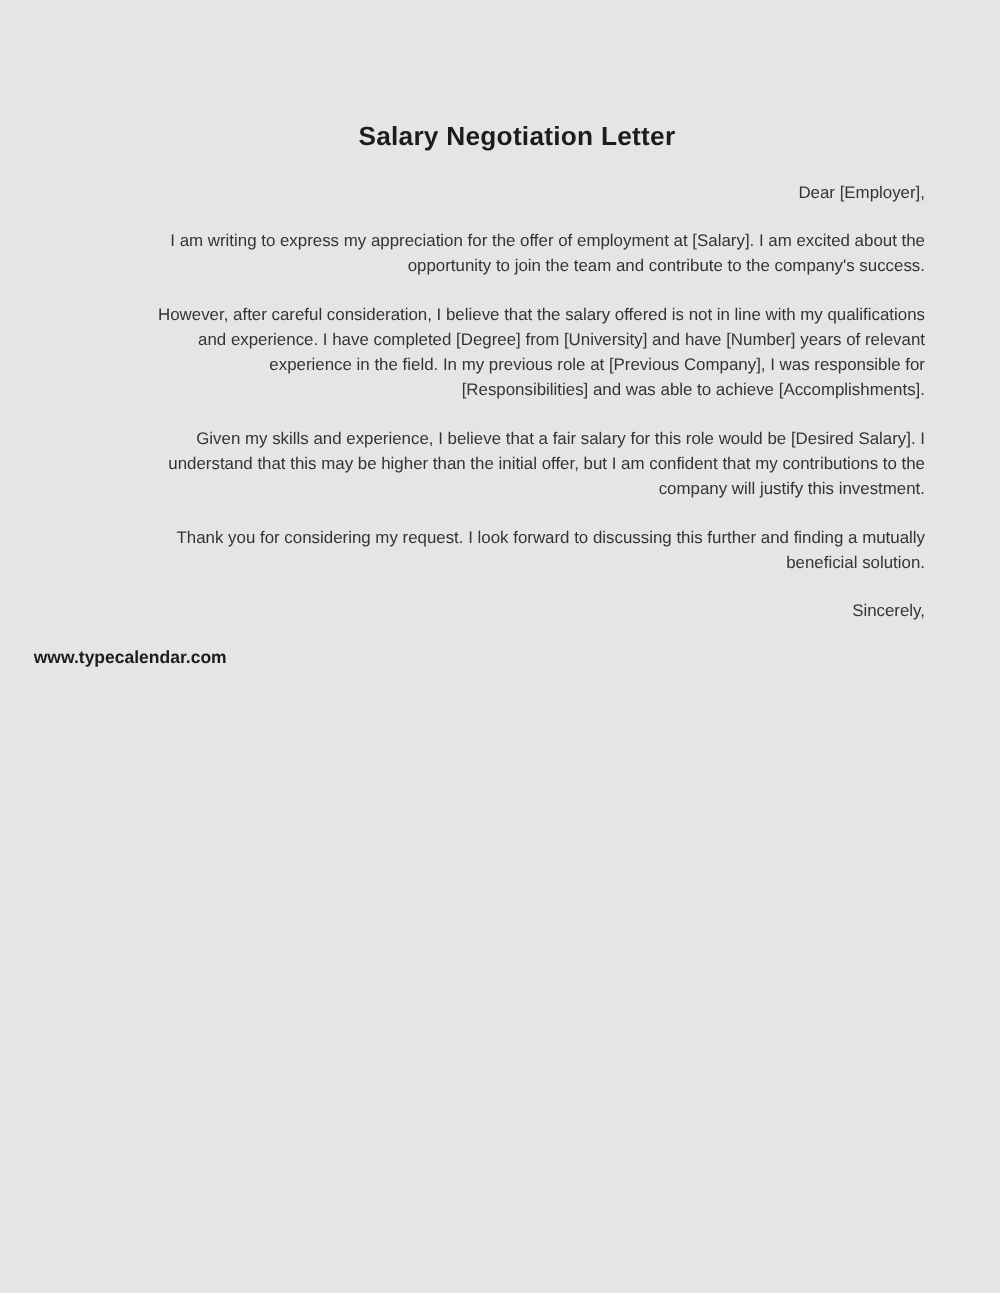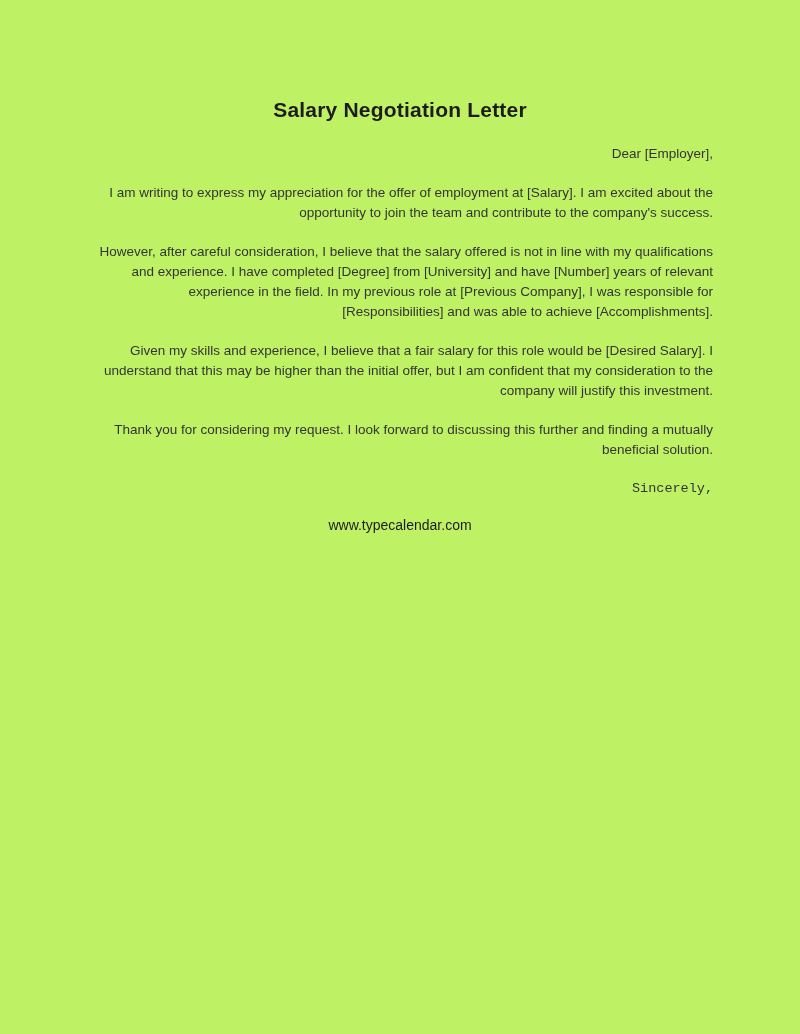--- a/index.html
+++ b/index.html
@@ -4,25 +4,26 @@
 <style>
   html, body {
     margin: 0;
     padding: 0;
     background: #ffffff;
   }
   .page {
     position: relative;
     width: 800px;
     height: 1034px;
-    background: #bef264;
+    background: #e5e5e5;
     font-family: "Liberation Sans", "DejaVu Sans", sans-serif;
     color: #333333;
     overflow: hidden;
     box-sizing: border-box;
+    padding-left: 27px;
   }
   .letter-title {
     margin: 0;
     padding-top: 98px;
     text-align: center;
     font-size: 21px;
     font-weight: 700;
     color: #1c1c1c;
     letter-spacing: 0.2px;
   }
@@ -38,46 +39,44 @@
     margin: 0 0 19px 0;
   }
   .letter-body p.salutation {
     margin-bottom: 19px;
   }
   .sig-block {
     margin: 0;
   }
   .sig-block div {
     line-height: 20px;
-    font-family: Liberation Mono, monospace;
   }
   .site-footer {
     margin-top: 18px;
-    text-align: center;
     font-size: 14px;
-    font-weight: 400;
+    font-weight: 700;
     color: #1c1c1c;
   }
 </style>
 </head>
 <body>
 
 <div class="page">
 
   <h1 class="letter-title">Salary Negotiation Letter</h1>
 
   <div class="letter-body">
 
     <p class="salutation">Dear [Employer],</p>
 
     <p>I am writing to express my appreciation for the offer of employment at [Salary]. I am excited about the opportunity to join the team and contribute to the company's success.</p>
 
     <p>However, after careful consideration, I believe that the salary offered is not in line with my qualifications and experience. I have completed [Degree] from [University] and have [Number] years of relevant experience in the field. In my previous role at [Previous Company], I was responsible for [Responsibilities] and was able to achieve [Accomplishments].</p>
 
-    <p>Given my skills and experience, I believe that a fair salary for this role would be [Desired Salary]. I understand that this may be higher than the initial offer, but I am confident that my consideration to the company will justify this investment.</p>
+    <p>Given my skills and experience, I believe that a fair salary for this role would be [Desired Salary]. I understand that this may be higher than the initial offer, but I am confident that my contributions to the company will justify this investment.</p>
 
     <p>Thank you for considering my request. I look forward to discussing this further and finding a mutually beneficial solution.</p>
 
     <div class="sig-block">
       <div>Sincerely,</div>
     </div>
 
   </div>
 
   <div class="site-footer">www.typecalendar.com</div>

